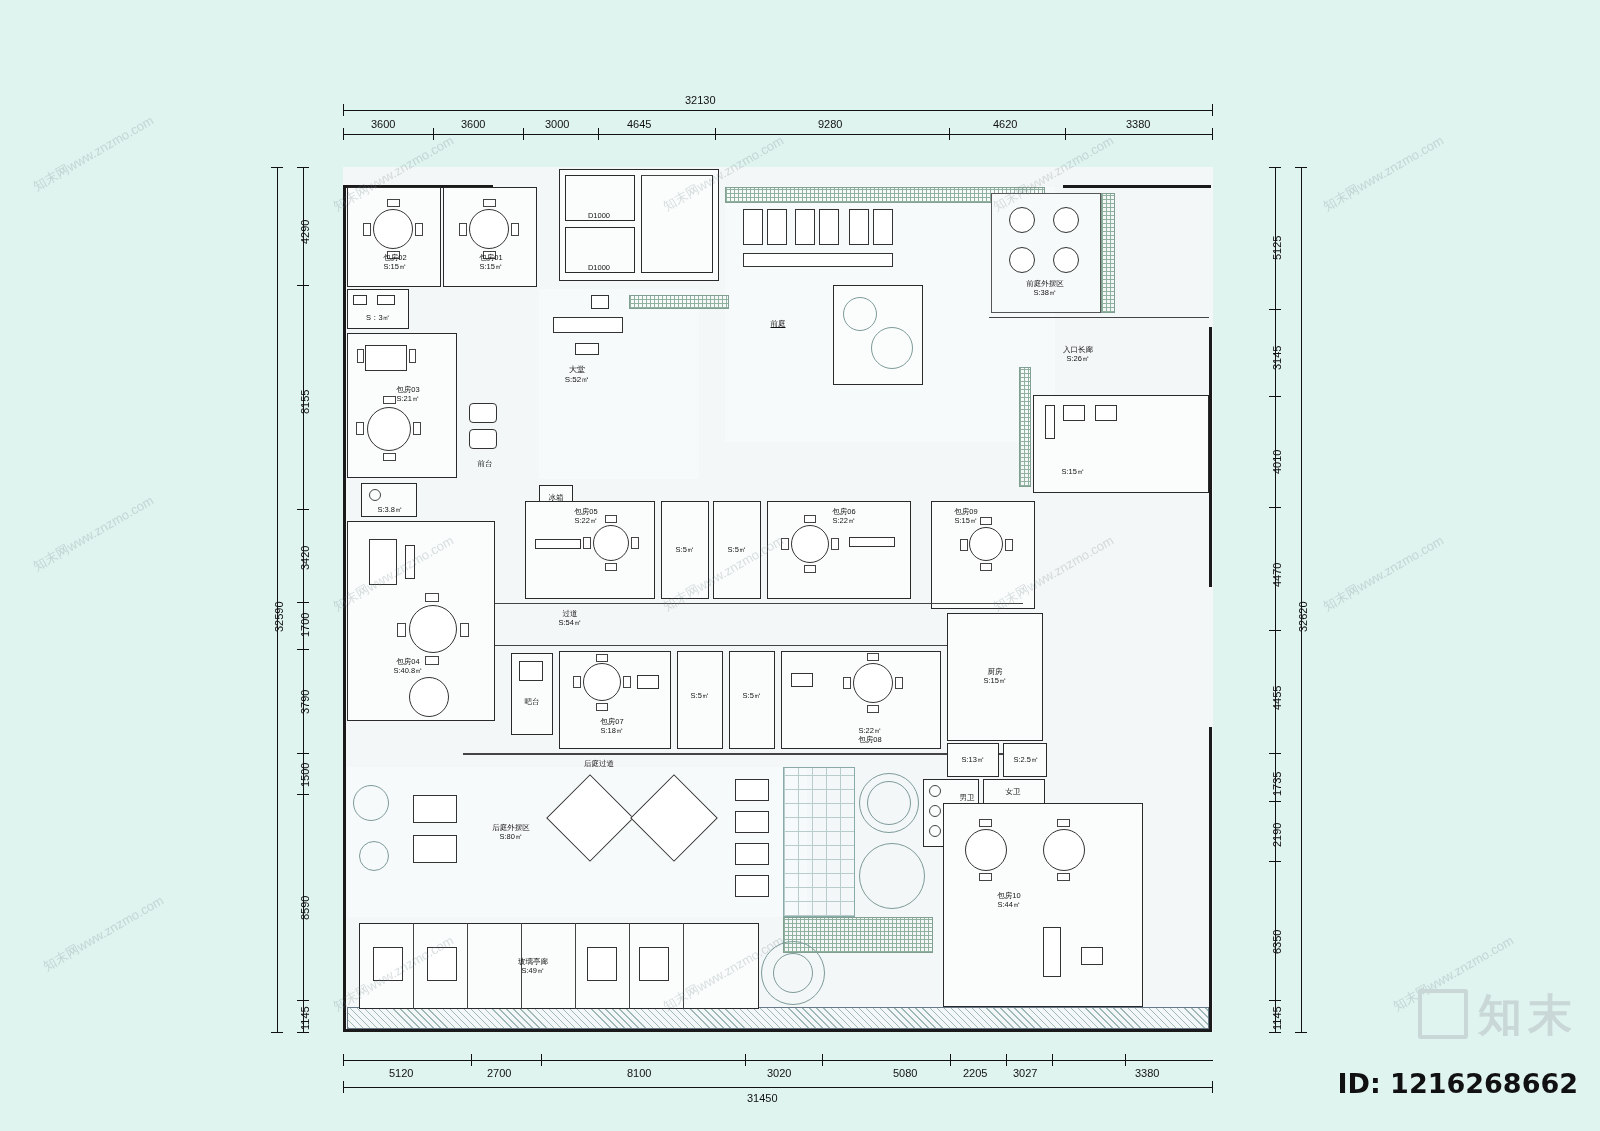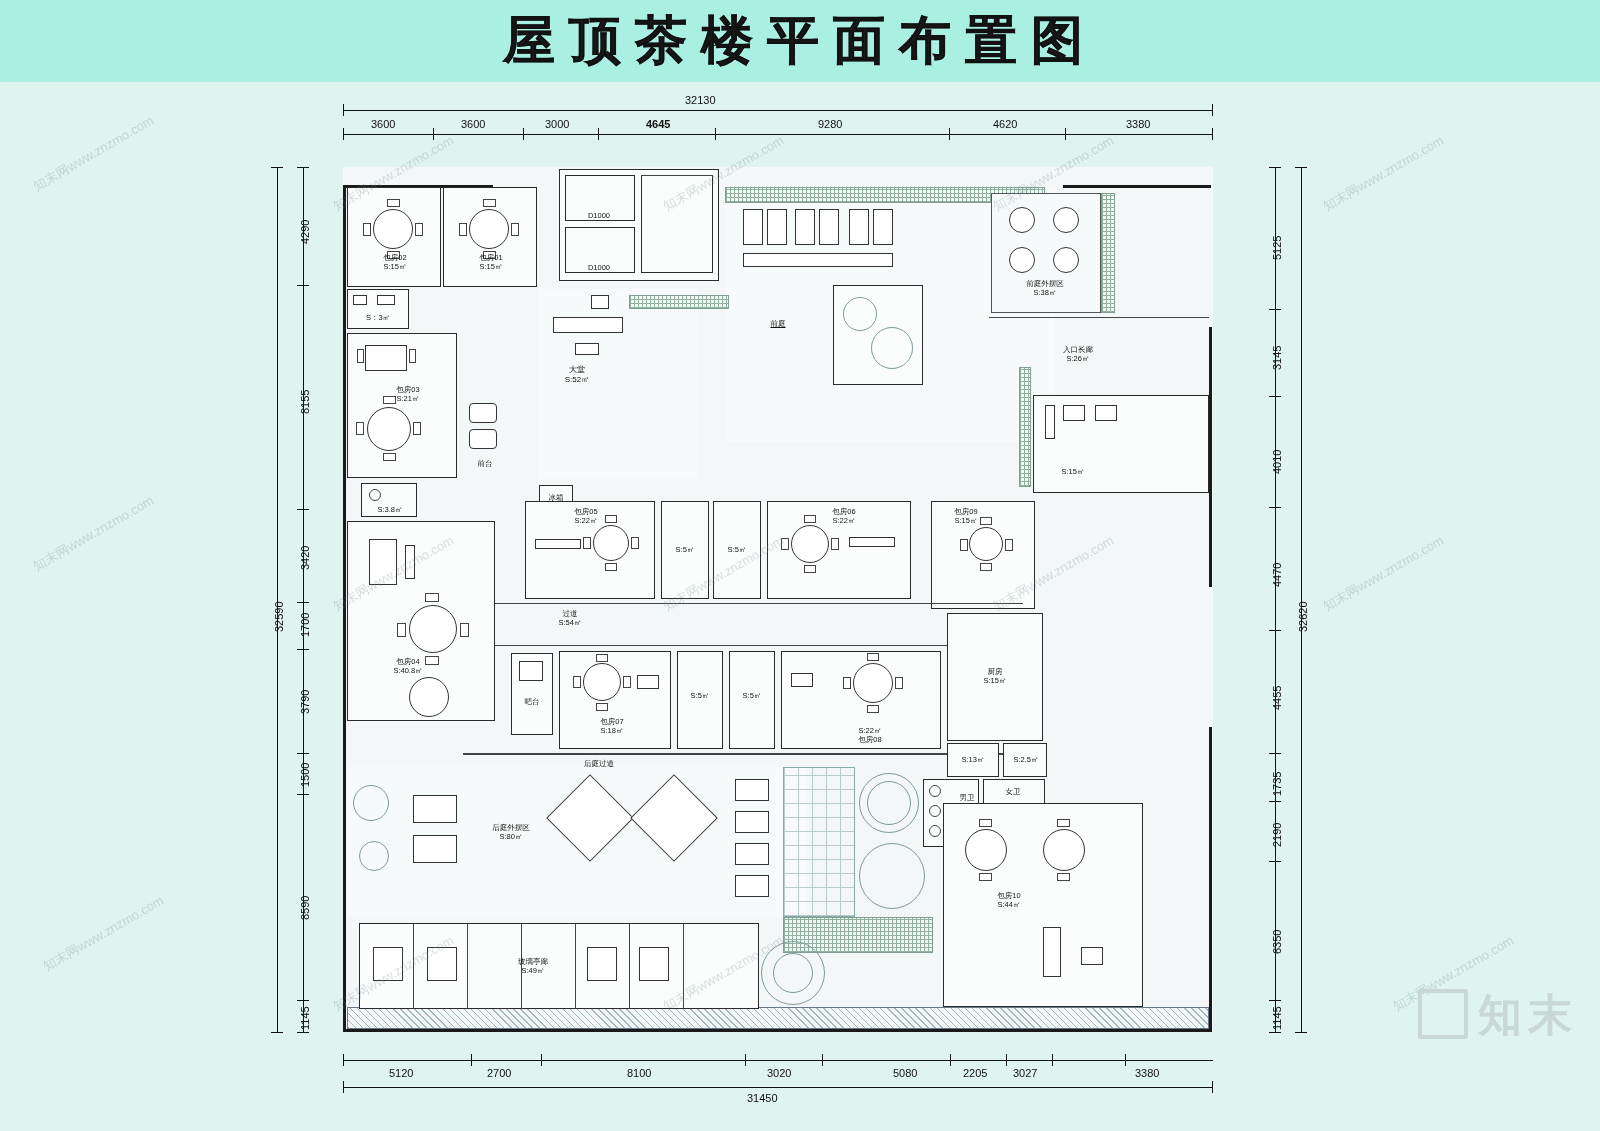--- a/index.html
+++ b/index.html
@@ -115,44 +115,41 @@
     position:absolute;right:22px;bottom:32px;
     color:#111;font-size:27px;font-weight:bold;
     font-family:"DejaVu Sans",sans-serif;
   }
 </style>
 </head>
 <body>
 
 <div id="stage">
 
-  <div class="title-banner">
-    <div class="title-text">屋顶茶楼平面布置图</div>
-  </div>
 
   <div class="sheet">
 
     <div class="dimtext" style="left:430px;top:2px;">32130</div>
     <div class="dimline" style="left:88px;top:18px;width:870px;height:1px;"></div>
     <div class="tick" style="left:88px;top:12px;height:12px;"></div>
     <div class="tick" style="left:957px;top:12px;height:12px;"></div>
 
     <div class="dimline" style="left:88px;top:42px;width:870px;height:1px;"></div>
     <div class="tick" style="left:88px;top:36px;height:12px;"></div>
     <div class="tick" style="left:178px;top:36px;height:12px;"></div>
     <div class="tick" style="left:268px;top:36px;height:12px;"></div>
     <div class="tick" style="left:343px;top:36px;height:12px;"></div>
     <div class="tick" style="left:460px;top:36px;height:12px;"></div>
     <div class="tick" style="left:694px;top:36px;height:12px;"></div>
     <div class="tick" style="left:810px;top:36px;height:12px;"></div>
     <div class="tick" style="left:957px;top:36px;height:12px;"></div>
     <div class="dimtext" style="left:116px;top:26px;">3600</div>
     <div class="dimtext" style="left:206px;top:26px;">3600</div>
     <div class="dimtext" style="left:290px;top:26px;">3000</div>
-    <div class="dimtext" style="left:391px;top:26px;font-weight:bold;">4645</div>
+    <div class="dimtext" style="left:372px;top:26px;">4645</div>
     <div class="dimtext" style="left:563px;top:26px;">9280</div>
     <div class="dimtext" style="left:738px;top:26px;">4620</div>
     <div class="dimtext" style="left:871px;top:26px;">3380</div>
 
     <div class="dimline" style="left:22px;top:75px;width:1px;height:865px;"></div>
     <div class="tickh" style="left:16px;top:75px;width:12px;"></div>
     <div class="tickh" style="left:16px;top:940px;width:12px;"></div>
     <div class="dimtext v" style="left:18px;top:540px;transform:rotate(-90deg);">32590</div>
 
     <div class="dimline" style="left:48px;top:75px;width:1px;height:865px;"></div>
@@ -497,14 +494,15 @@
   <div class="wm" style="left:660px;top:600px;">知末网www.znzmo.com</div>
   <div class="wm" style="left:660px;top:1000px;">知末网www.znzmo.com</div>
   <div class="wm" style="left:990px;top:200px;">知末网www.znzmo.com</div>
   <div class="wm" style="left:990px;top:600px;">知末网www.znzmo.com</div>
   <div class="wm" style="left:1320px;top:200px;">知末网www.znzmo.com</div>
   <div class="wm" style="left:1320px;top:600px;">知末网www.znzmo.com</div>
   <div class="wm" style="left:1390px;top:1000px;">知末网www.znzmo.com</div>
 
   <div class="wm-logo-box"></div>
   <div class="wm-logo">知末</div>
+  <div class="idtext">ID: 1216268662</div>
 
 </div>
 
 </body></html>

